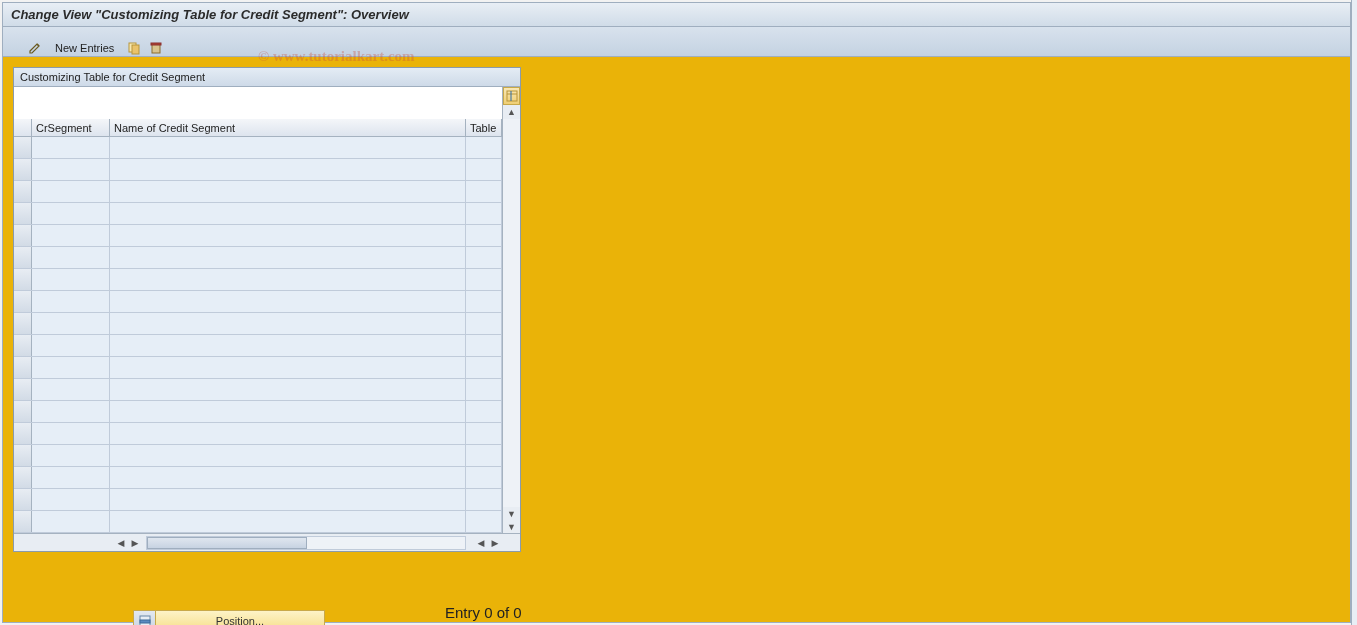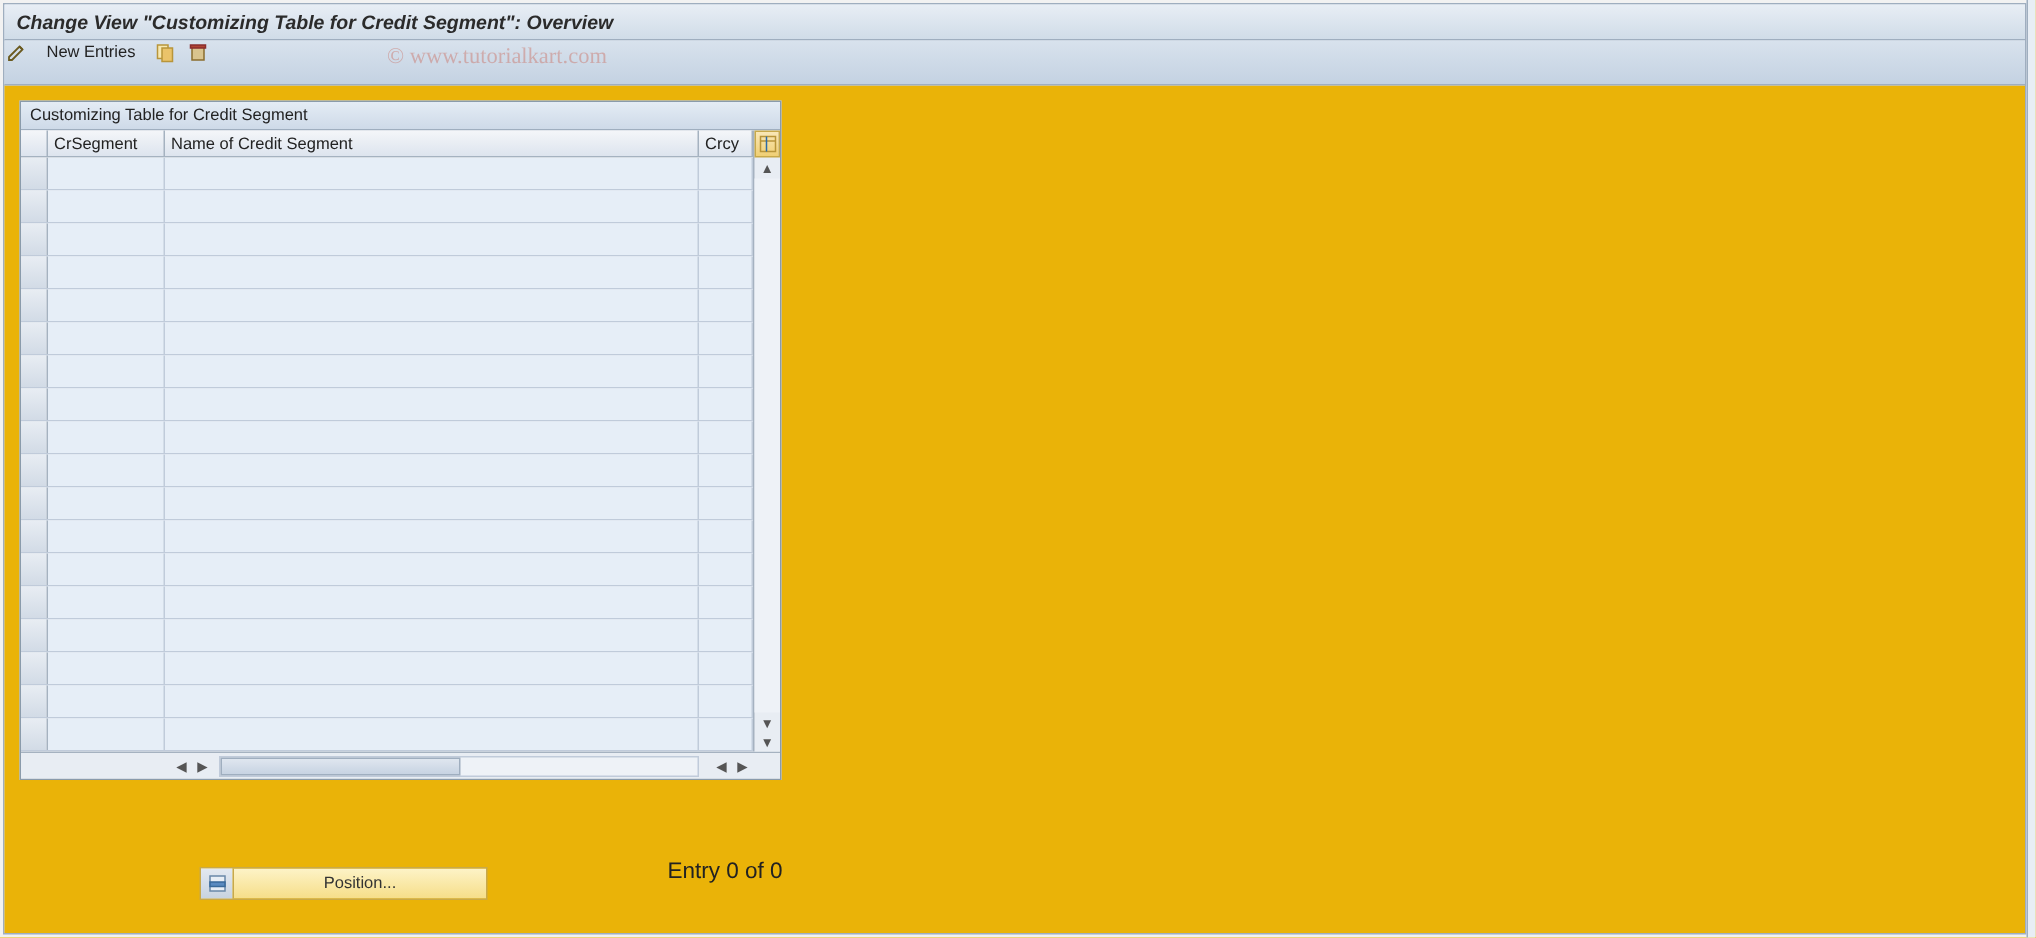--- a/index.html
+++ b/index.html
@@ -33,22 +33,22 @@
       font-style: italic;
       font-weight: bold;
       font-size: 13px;
       color: #2b2b2b;
     }
     .toolbar {
       height: 30px;
       background: linear-gradient(to bottom, #d8e2ed, #c4d2e2);
       border-bottom: 1px solid #9faebf;
       display: flex;
-      align-items: flex-start;
-      padding: 0 0;
+      align-items: flex-end;
+      padding: 0 24px;
       gap: 6px;
       position: relative;
     }
     .toolbar-left {
       display: flex;
       align-items: center;
       gap: 6px;
     }
     .tb-icon {
       width: 16px;
@@ -60,25 +60,26 @@
     }
     .new-entries {
       font-size: 11px;
       color: #222;
       padding: 2px 6px;
       cursor: pointer;
     }
     .watermark {
       position: absolute;
       left: 255px;
-      top: 3px;
+      top: 21px;
       font-size: 15px;
       color: rgba(200,80,60,0.35);
       font-family: Georgia, serif;
       pointer-events: none;
+      font-weight: bold;
     }
     .content-area {
       padding: 10px;
       background: #eab308;
       height: calc(100% - 54px);
     }
     .table-panel {
       width: 508px;
       border: 1px solid #8a9bab;
       background: #fff;
@@ -95,20 +96,21 @@
       display: flex;
     }
     .table-main {
       flex: 1;
     }
     .col-header-row {
       display: flex;
       height: 18px;
       background: linear-gradient(to bottom, #f4f6f9, #dde4ee);
       border-bottom: 1px solid #a5b2c0;
+      margin-top: 32px;
     }
     .col-header {
       border-right: 1px solid #a5b2c0;
       padding: 2px 4px;
       font-size: 11px;
       color: #222;
       display: flex;
       align-items: center;
     }
     .col-sel { width: 18px; background: linear-gradient(to bottom, #f4f6f9, #dde4ee);}
@@ -296,21 +298,21 @@
 
     <div class="table-panel">
       <div class="table-title">Customizing Table for Credit Segment</div>
 
       <div class="table-wrapper">
         <div class="table-main">
           <div class="col-header-row">
             <div class="col-header col-sel"></div>
             <div class="col-header col-crseg">CrSegment</div>
             <div class="col-header col-name">Name of Credit Segment</div>
-            <div class="col-header col-crcy">Crcy</div>
+            <div class="col-header col-crcy">Table</div>
           </div>
           <div class="table-body" id="table-body">
               <div class="data-row">
                 <div class="row-sel"></div>
                 <div class="cell cell-crseg"></div>
                 <div class="cell cell-name"></div>
                 <div class="cell cell-crcy"></div>
               </div>
               <div class="data-row">
                 <div class="row-sel"></div>

